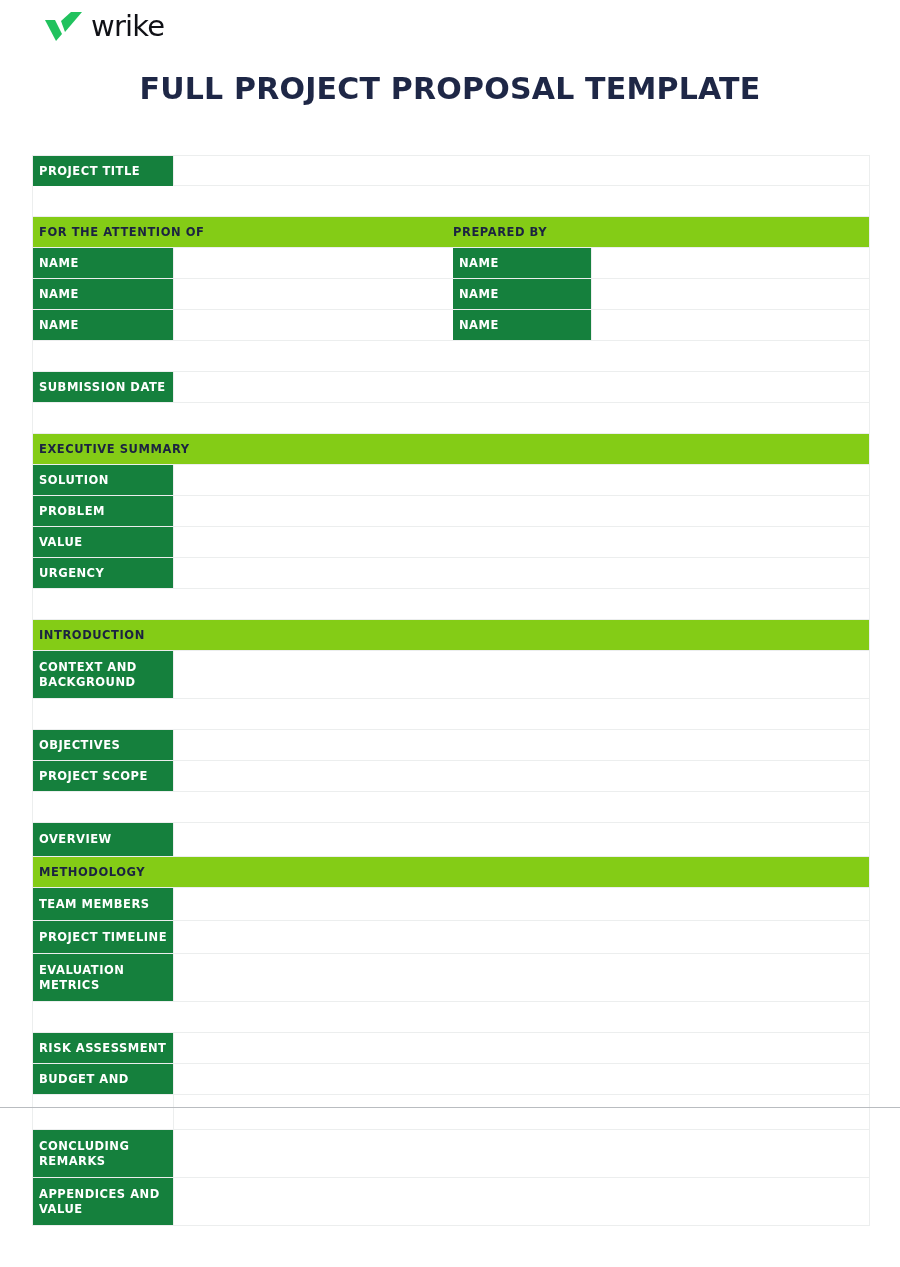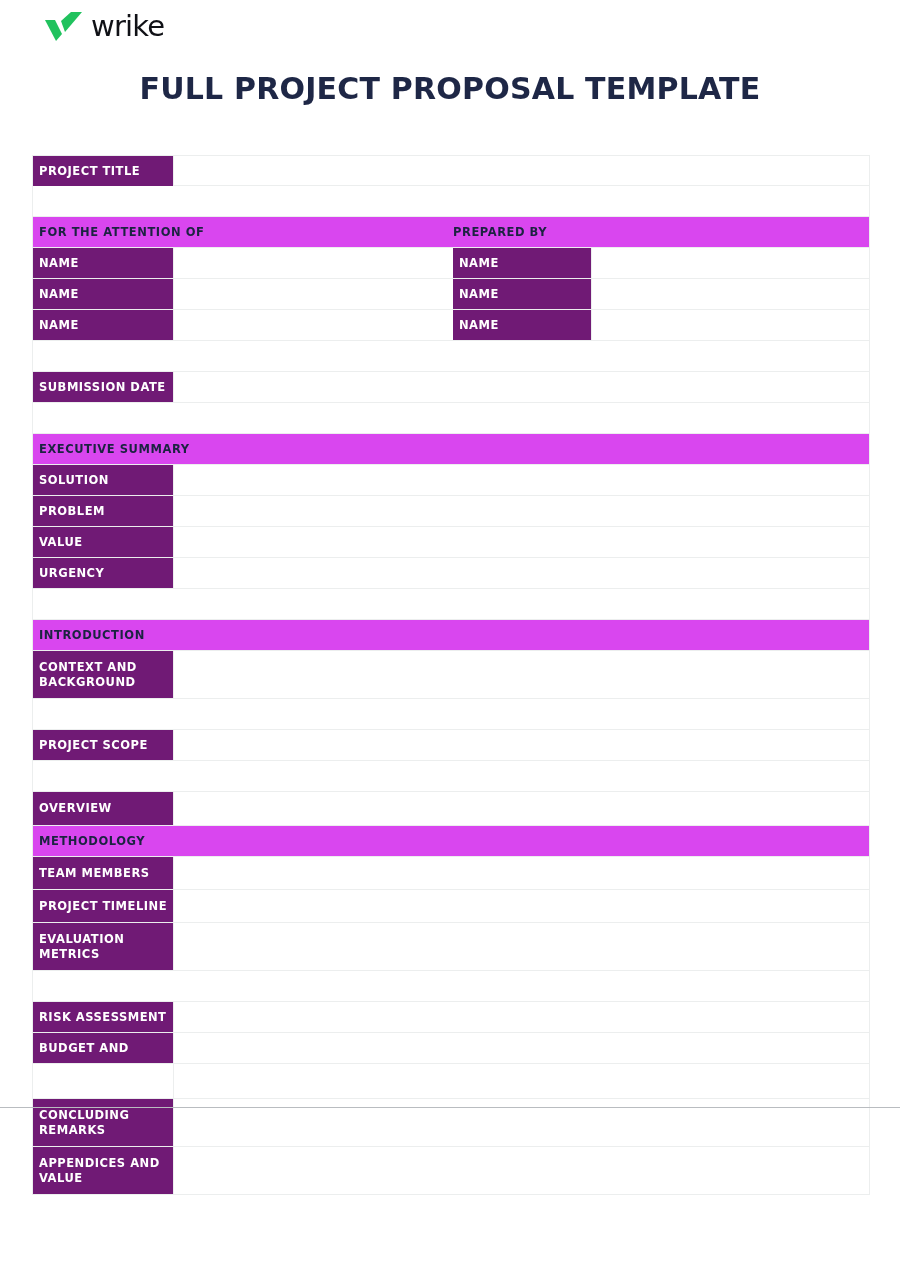--- a/index.html
+++ b/index.html
@@ -65,21 +65,21 @@
     border-left: 1px solid #eceeee;
     border-right: 1px solid #eceeee;
     background: #ffffff;
   }
   .row.first { border-top: 1px solid #eceeee; }
   .row.spacer { height: 31px; }
   .row.data { height: 31px; }
   .row.data.tall { height: 48px; }
   .row.section {
     height: 31px;
-    background: #d946ef;
+    background: #84cc16;
     display: flex;
     align-items: center;
   }
   .row.pair { height: 31px; }
 
   .section-label {
     font-size: 11.5px;
     font-weight: 700;
     letter-spacing: 0.55px;
     color: #1b2341;
@@ -91,21 +91,21 @@
     left: 420px;
     padding-left: 0;
   }
 
   
   .chip {
     position: absolute;
     left: 0px;
     top: 0px;
     width: 140px;
-    background: #701a75;
+    background: #15803d;
     color: #ffffff;
     box-sizing: border-box;
     display: flex;
     align-items: center;
     padding: 0 0 0 6px;
     font-size: 11.5px;
     font-weight: 700;
     letter-spacing: 0.5px;
     line-height: 1.25;
     font-family: "DejaVu Sans", "Liberation Sans", sans-serif;
@@ -251,20 +251,26 @@
     <div class="chip h48">
       <span class="chip-text">CONTEXT AND BACKGROUND</span>
     </div>
     <div class="vline" style="left:140px;"></div>
   </div>
 
   <div class="row spacer"></div>
 
   <div class="row data">
     <div class="chip h31">
+      <span class="chip-text">OBJECTIVES</span>
+    </div>
+    <div class="vline" style="left:140px;"></div>
+  </div>
+  <div class="row data">
+    <div class="chip h31">
       <span class="chip-text">PROJECT SCOPE</span>
     </div>
     <div class="vline" style="left:140px;"></div>
   </div>
 
   <div class="row spacer"></div>
 
   <div class="row data" style="height:34px;">
     <div class="chip h31" style="height:33px;">
       <span class="chip-text">OVERVIEW</span>

